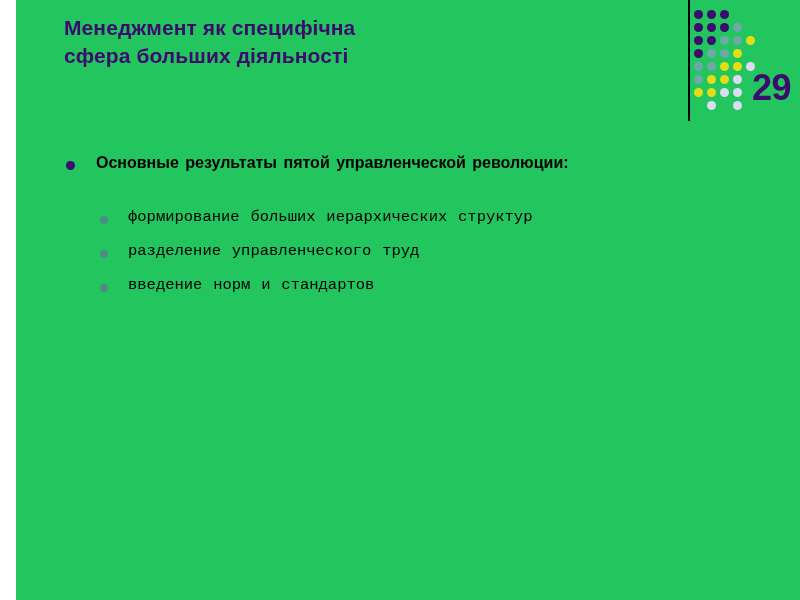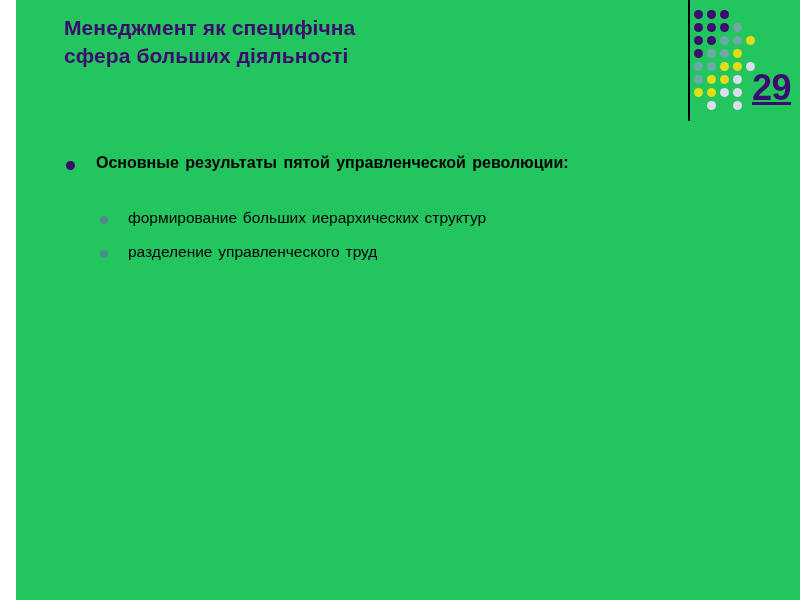--- a/index.html
+++ b/index.html
@@ -71,21 +71,20 @@
   }
   .page-number {
     position: absolute;
     left: 76px;
     top: 70px;
     color: #3C0B6E;
     font-size: 36px;
     font-weight: bold;
     line-height: 36px;
     letter-spacing: -0.5px;
-    text-decoration: underline;
   }
 
   
   .content {
     position: absolute;
     left: 0;
     top: 150px;
     width: 784px;
   }
 
@@ -133,20 +132,21 @@
   }
   .level2-text {
     color: #000000;
     font-size: 15.5px;
     font-weight: normal;
     line-height: 23px;
     word-spacing: 1.5px;
   }
   .level2-text .wrap-line {
     display: block;
+    font-family: Liberation Mono, monospace;
   }
 </style>
 </head>
 <body>
 
 <div class="slide">
 
   <div class="title-block">
     <div class="title-line">Менеджмент як специфічна</div>
     <div class="title-line">сфера больших діяльності</div>
@@ -193,16 +193,17 @@
   <div class="content">
 
     <div class="level1-item">
       <span class="level1-bullet"></span>
       <span class="level1-text">Основные результаты пятой управленческой революции:</span>
     </div>
 
     <div class="level2-list" id="sub-bullet-list">
         <div class="level2-item"><span class="level2-bullet" style="background: rgb(79, 139, 139);"></span><span class="level2-text"><span class="wrap-line">формирование больших иерархических структур</span></span></div>
         <div class="level2-item"><span class="level2-bullet" style="background: rgb(79, 139, 139);"></span><span class="level2-text"><span class="wrap-line">разделение управленческого труд</span></span></div>
+        <div class="level2-item"><span class="level2-bullet" style="background: rgb(79, 139, 139);"></span><span class="level2-text"><span class="wrap-line">введение норм и стандартов</span></span></div>
       </div>
 
   </div>
 </div>
 
 </body></html>

